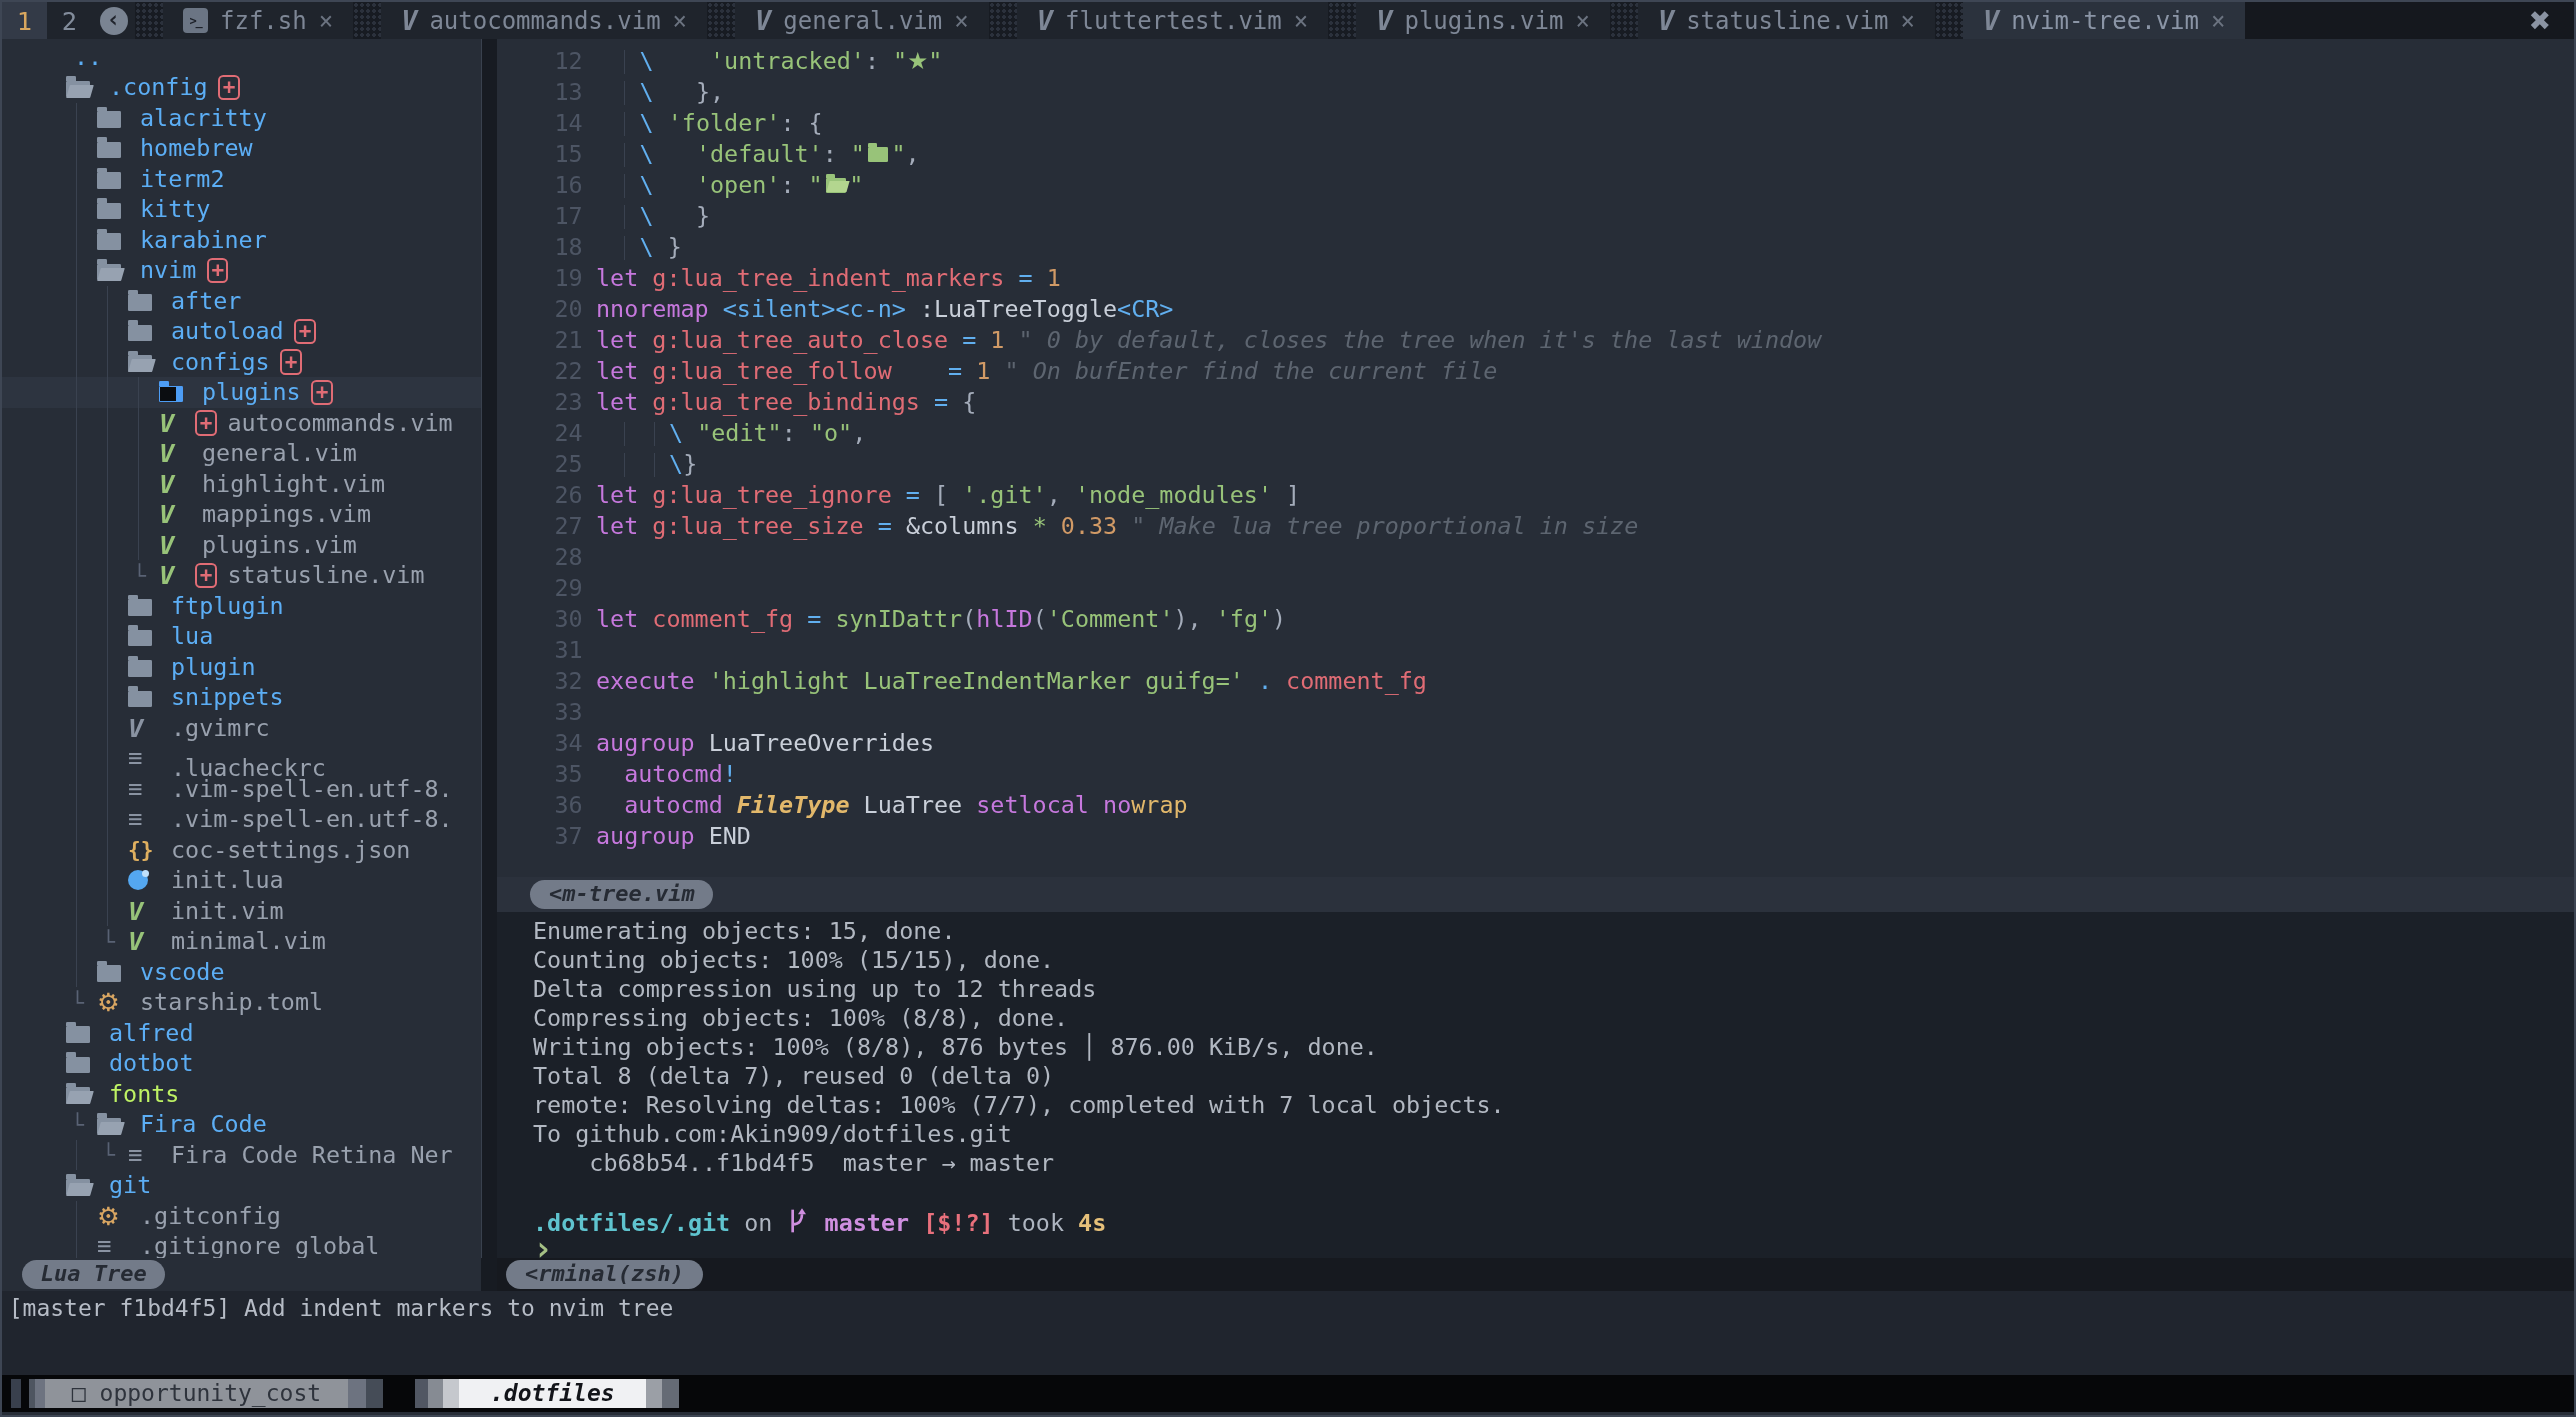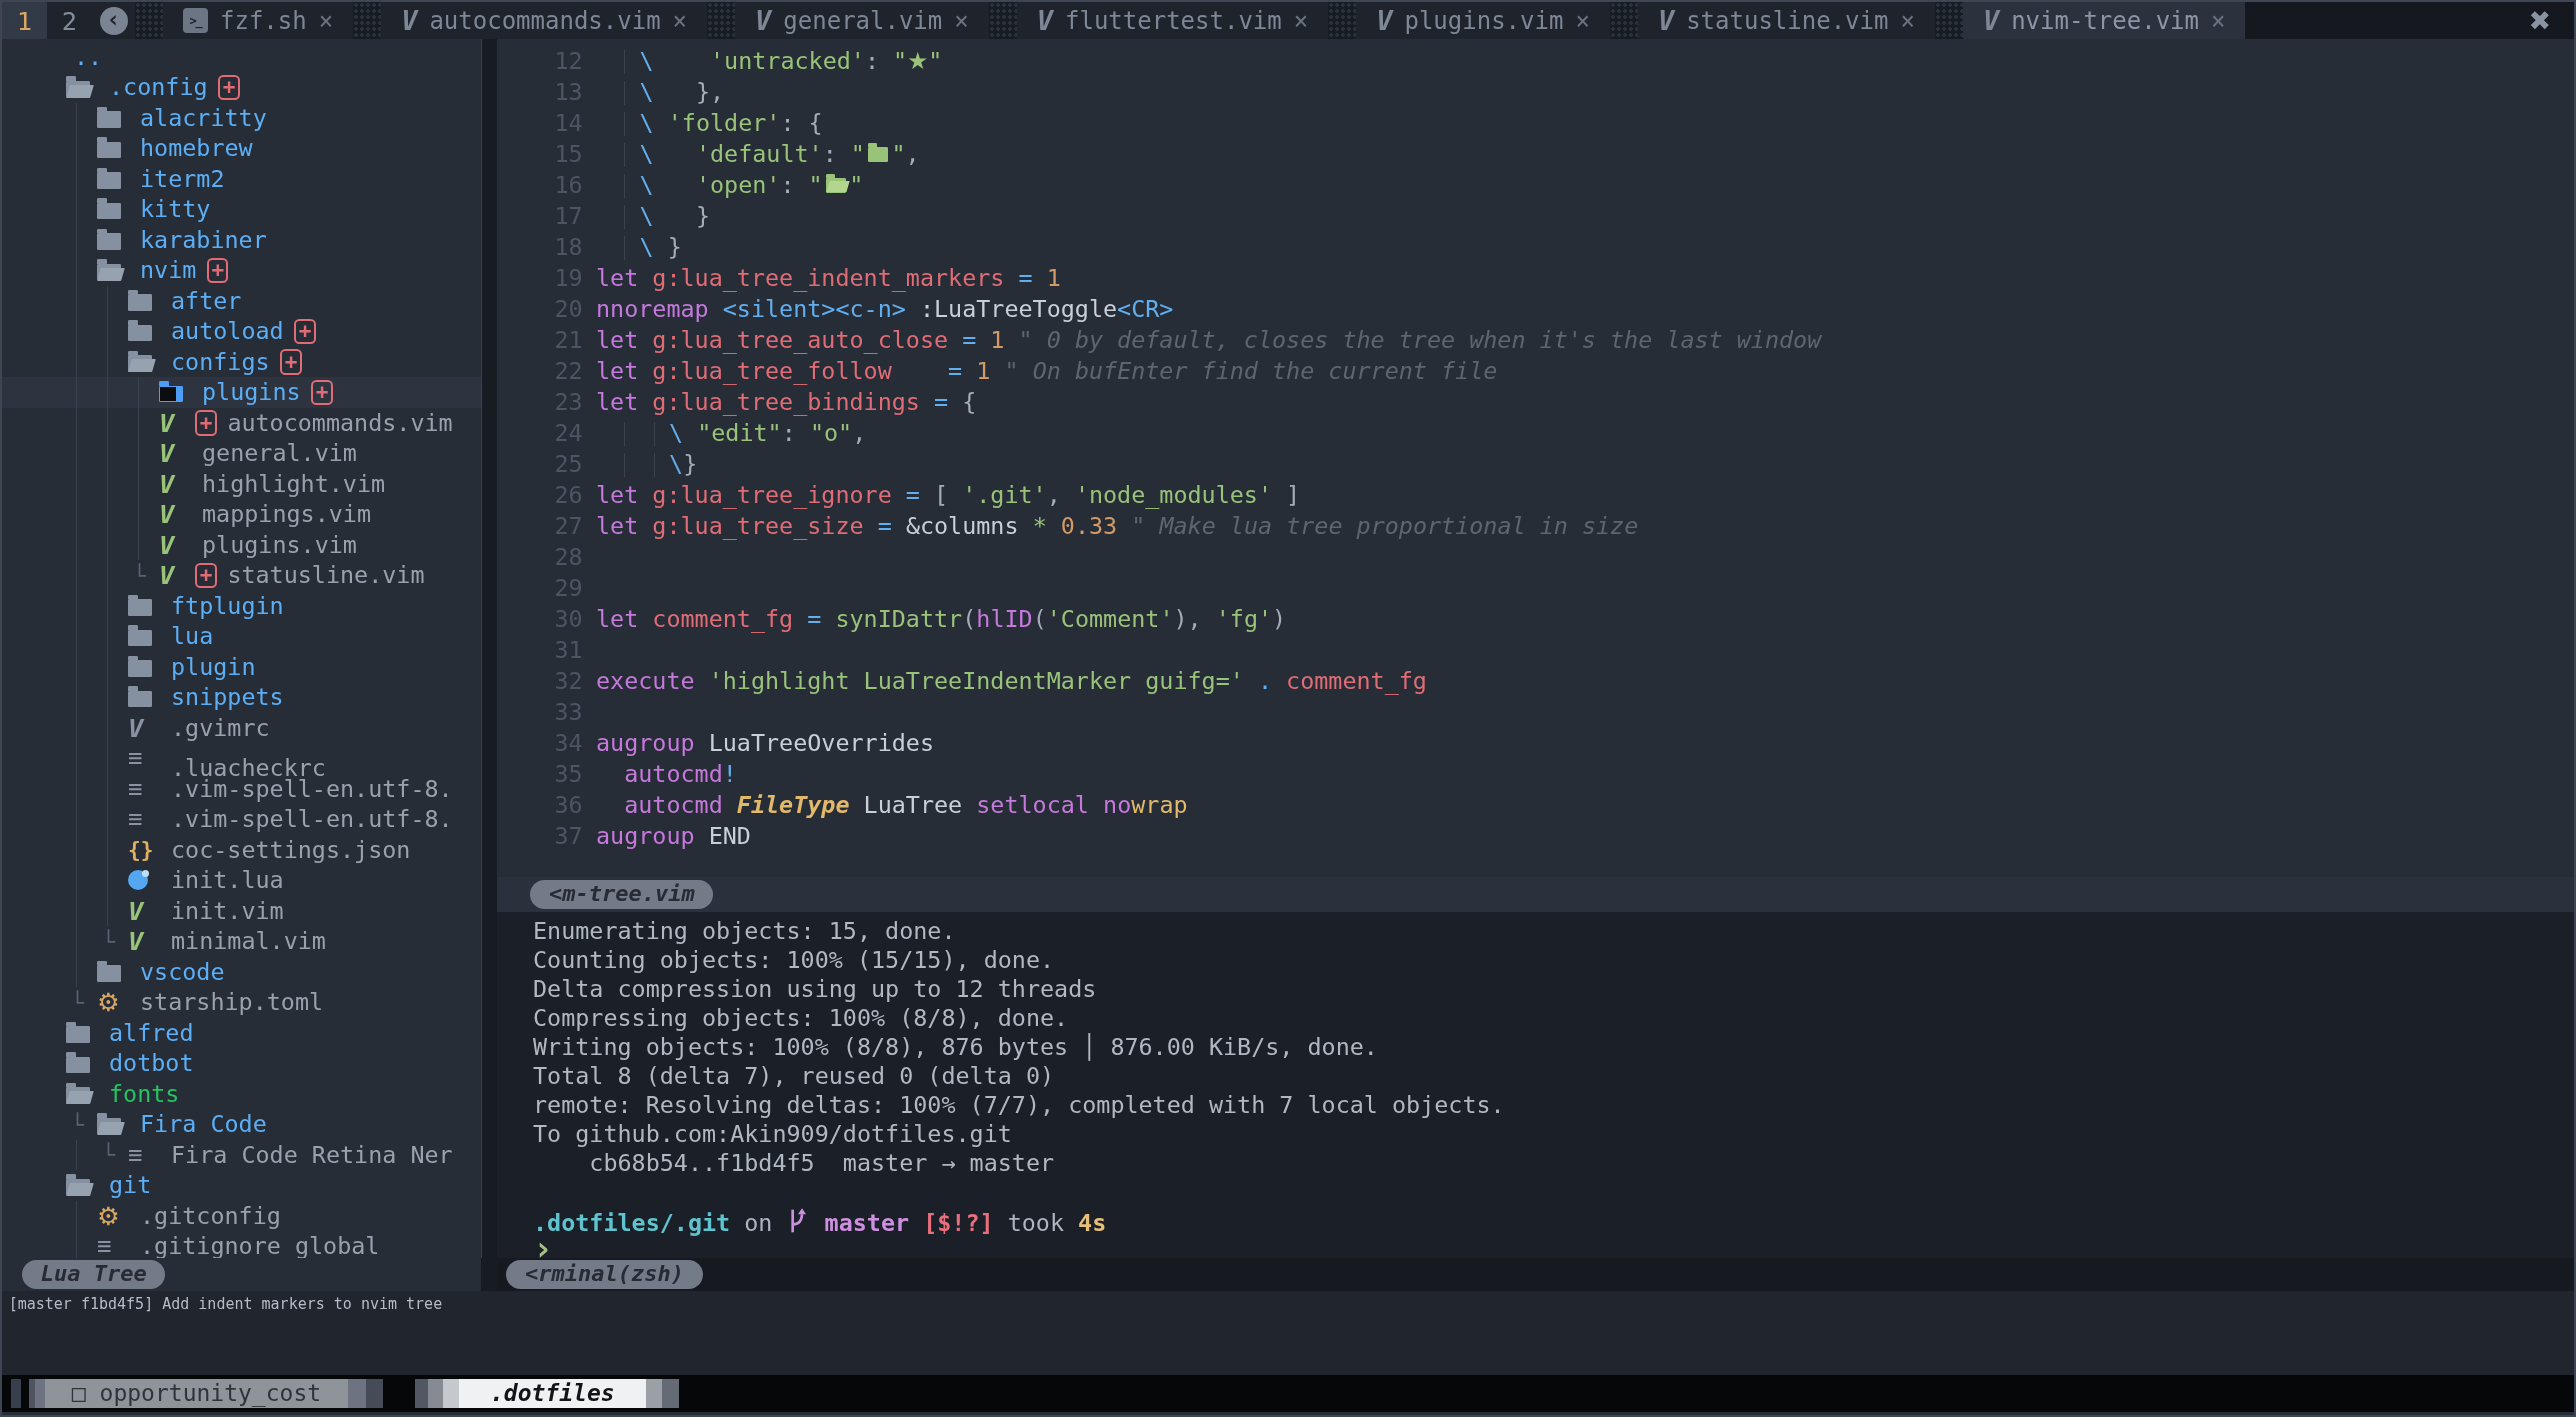--- a/index.html
+++ b/index.html
@@ -70,21 +70,21 @@
   .caretline{height:29px;line-height:25.4px;padding-left:36px;font-size:33px;font-weight:bold;color:#a5c085;}
   .brsvg{display:inline-block;vertical-align:-4px;margin:0 4px 0 1.3px;}
   
   .statusrow{height:33px;flex:none;display:flex;}
   .srleft{width:479px;flex:none;background:#272d37;display:flex;align-items:center;}
   .srgap{width:16px;flex:none;background:#171b22;}
   .srright{flex:1;background:#16191f;display:flex;align-items:center;}
   .pill{display:inline-block;background:#737b89;color:#262b34;border-radius:17.4px;padding:0 18.7px;
     font-size:22px;font-style:italic;font-weight:bold;height:29px;line-height:28px;}
   
-  .msg{height:84px;flex:none;background:#20252e;color:#b6bcc6;font-size:15px;padding:4px 6.7px;white-space:pre;box-sizing:border-box;}
+  .msg{height:84px;flex:none;background:#20252e;color:#b6bcc6;font-size:23px;padding:4px 6.7px;white-space:pre;box-sizing:border-box;}
   .tmux{height:37px;flex:none;background:#060709;display:flex;align-items:center;padding-left:9.4px;}
   .tseg{display:flex;align-items:stretch;height:29px;}
   .tseg span{display:block;}
   .tmain{background:#8f939a;color:#2e333c;padding:0 27px;line-height:29px;font-size:23px;}
   .tmainw{background:#f0f1f3;color:#121419;padding:0 31px;line-height:29px;font-size:23px;font-weight:bold;font-style:italic;}
   .b1{width:9.4px;background:#39404d;} .b2{width:8px;background:transparent;} .b3{width:6.7px;background:#4e5560;} .b4{width:9.4px;background:#6d7380;}
   .b5{width:17.4px;background:#6d7380;} .b6{width:17.4px;background:#454c57;}
   .w1{width:13.4px;background:#515763;} .w2{width:14.7px;background:#868b93;} .w3{width:16px;background:#c5c8cd;}
   .w4{width:16px;background:#9b9fa6;} .w5{width:17.4px;background:#656b75;}
   .tgap{width:32px;}
@@ -415,21 +415,21 @@
         <div class="trow">
           <span class="ic">
             <span class="fi"></span>
           </span>
           <span class="tlabel" style="color: rgb(92, 174, 245);">dotbot</span>
         </div>
         <div class="trow">
           <span class="ic">
             <span class="fi open"></span>
           </span>
-          <span class="tlabel" style="color: #22c55e;">fonts</span>
+          <span class="tlabel" style="color: #bef264;">fonts</span>
         </div>
         <div class="trow">
           <span class="tc">└</span>
           <span class="ic">
             <span class="fi open"></span>
           </span>
           <span class="tlabel" style="color: rgb(92, 174, 245);">Fira Code</span>
         </div>
         <div class="trow">
           <span class="tg"></span>

